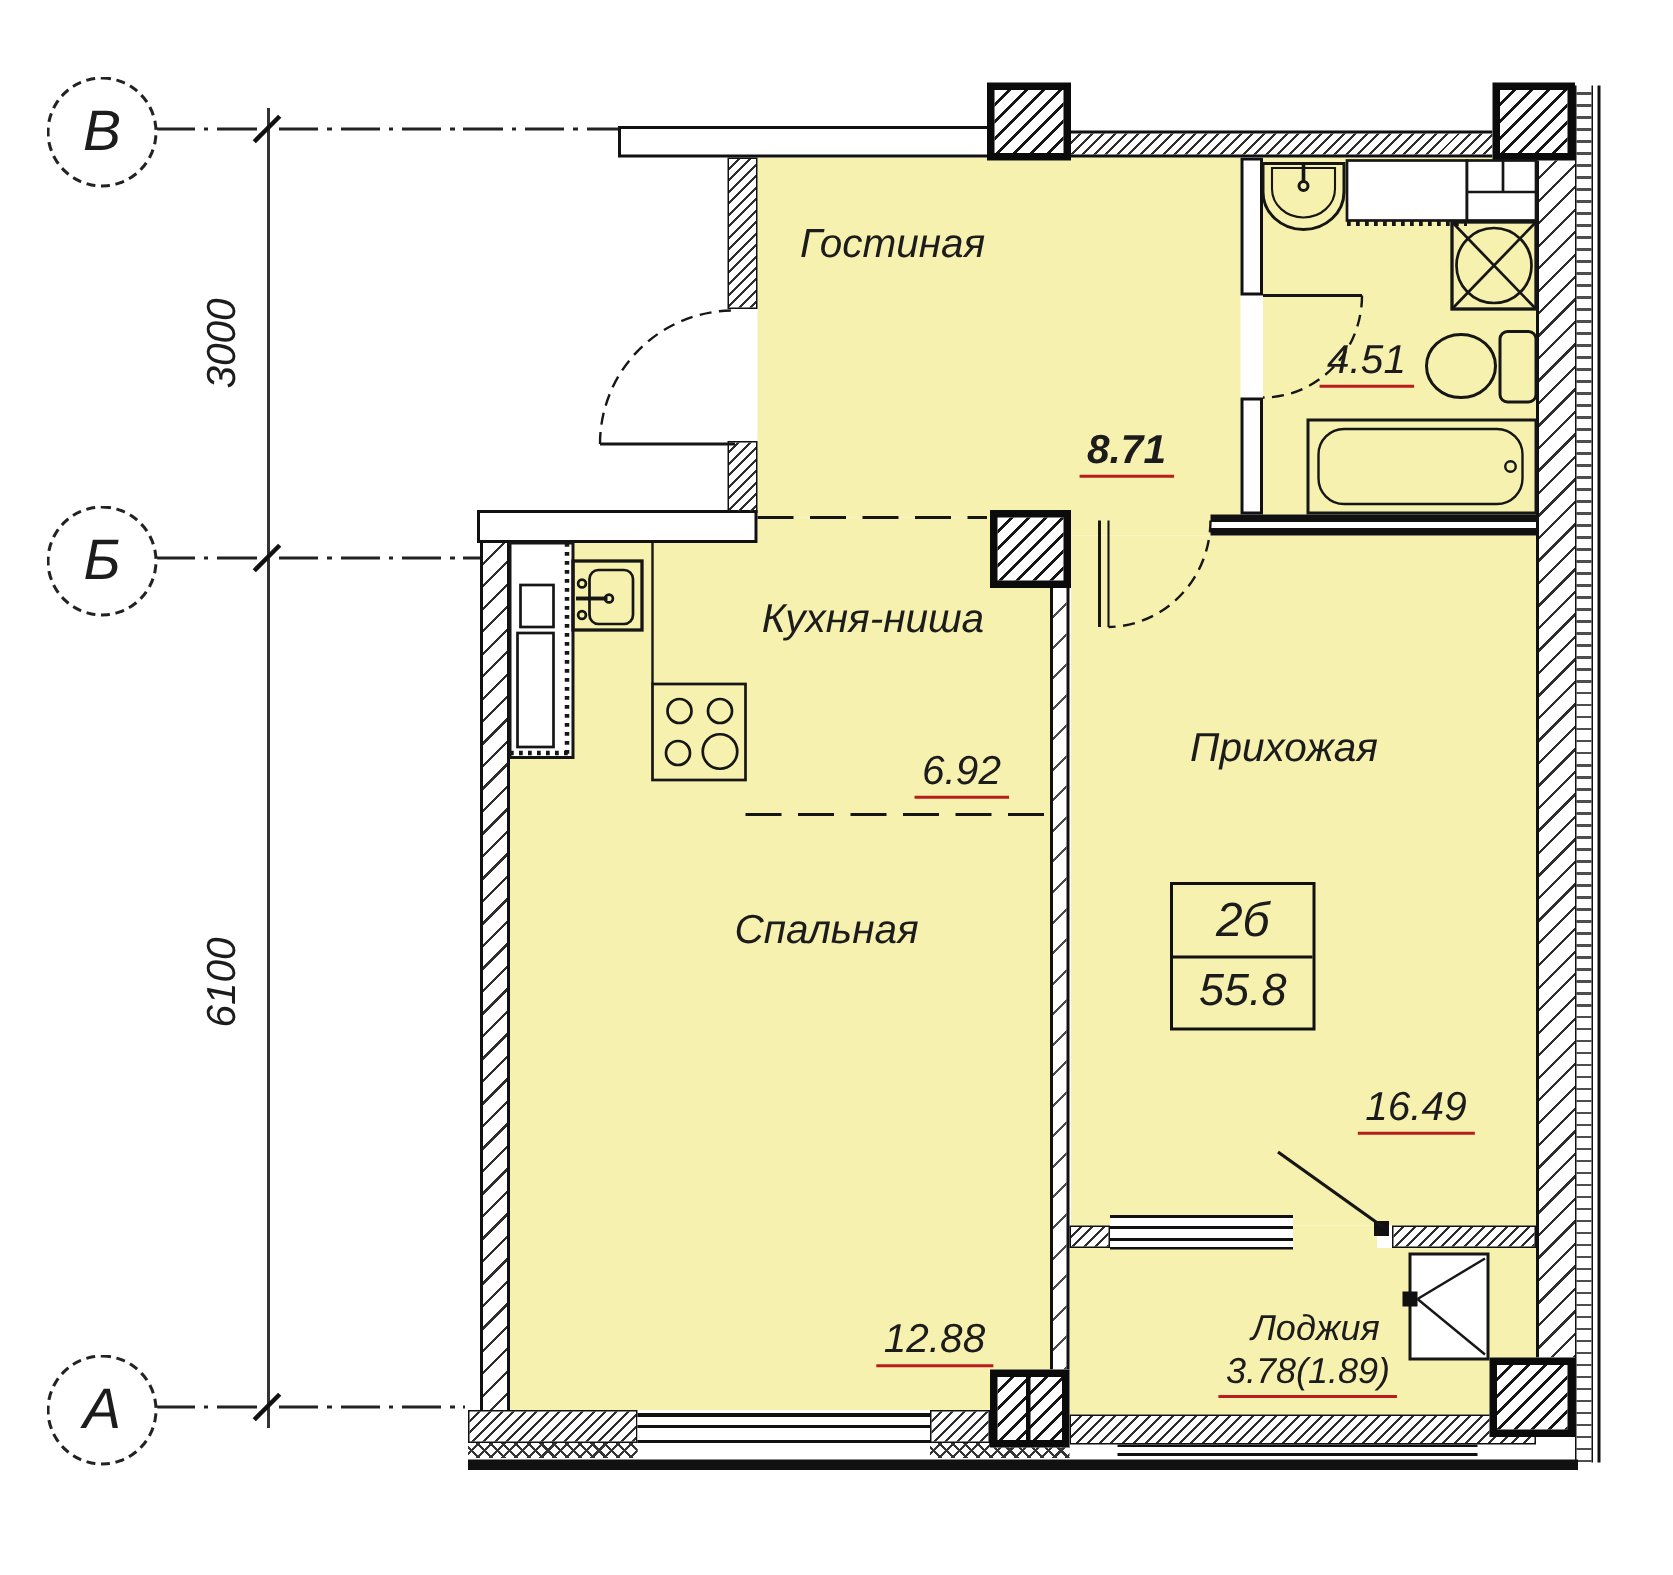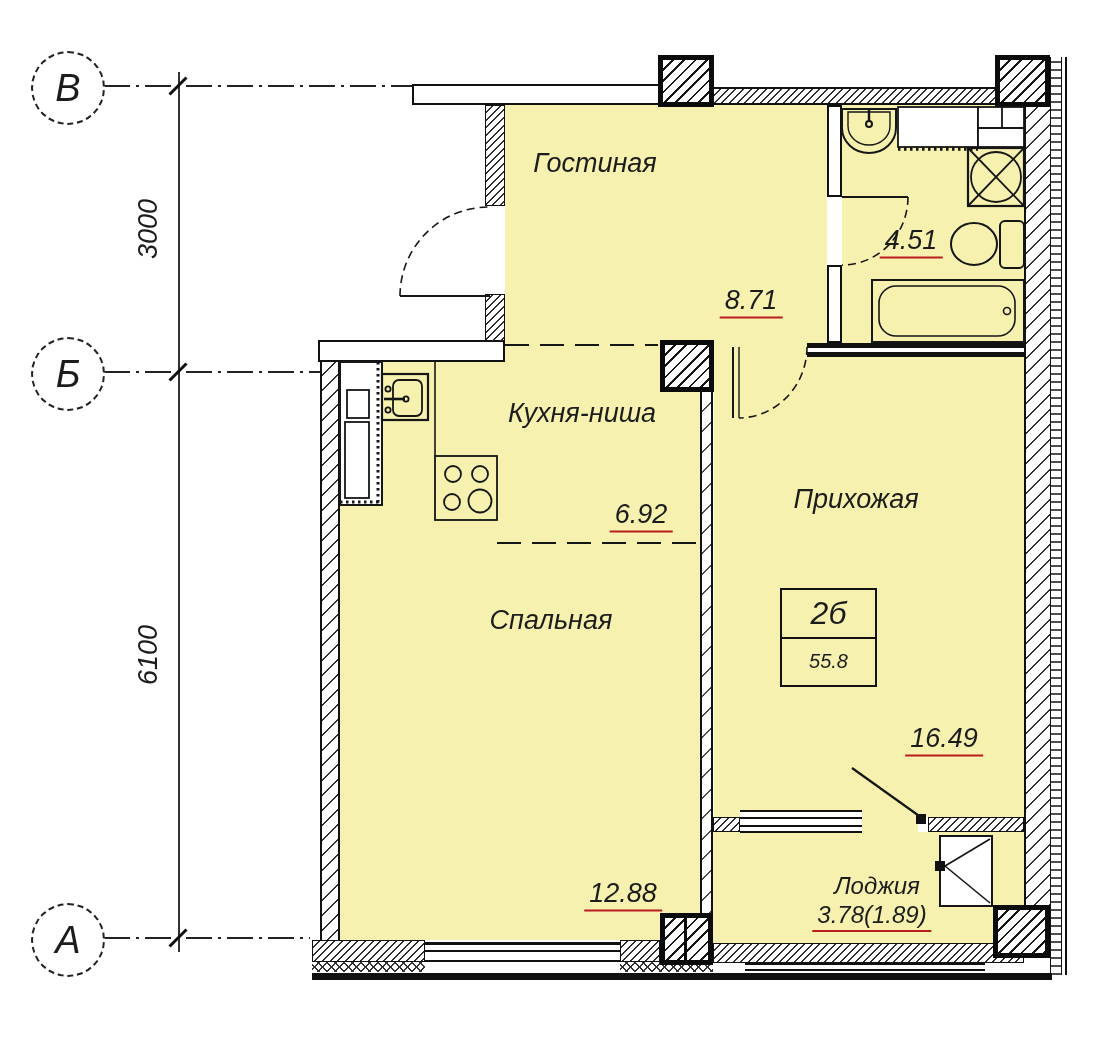--- a/index.html
+++ b/index.html
@@ -21,21 +21,21 @@
        font-size:27px;color:#1c1c1c;z-index:30;}
   .area{border-bottom:2px solid #b91c1c;padding:0 5px 2px;}
   .axc{position:absolute;width:70px;height:70px;border-radius:50%;border:2.5px dashed #222;
        display:flex;align-items:center;justify-content:center;font-style:italic;font-size:38px;z-index:30;background:#fff;}
   .dd{position:absolute;height:2px;background-image:repeating-linear-gradient(90deg,#222 0 26px,rgba(0,0,0,0) 26px 32px,#222 32px 35px,rgba(0,0,0,0) 35px 41px);}
   .tick{position:absolute;width:24px;height:3px;background:#111;transform:translate(-50%,-50%) rotate(-45deg);}
   svg{position:absolute;left:0;top:0;z-index:20;}
   .aptbox{position:absolute;left:780px;top:588px;width:93px;height:95px;border:2.5px solid #111;z-index:30;
           display:flex;flex-direction:column;font-style:italic;text-align:center;}
   .aptbox .cell1{height:47px;border-bottom:2.5px solid #111;font-size:32px;line-height:46px;}
-  .aptbox .cell2{flex:1;font-size:20px;line-height:44px;}
+  .aptbox .cell2{flex:1;font-size:30px;line-height:44px;}
 </style>
 </head>
 <body>
 
 <div id="page">
 
   <div class="axc" style="left:31px;top:51px;">
     <span>В</span>
   </div>
   <div class="axc" style="left:31px;top:337px;">
@@ -192,21 +192,21 @@
       <g stroke-width="2">
         <rect x="940" y="836" width="52" height="70" fill="#fff"></rect>
         <rect x="935" y="861" width="10" height="10" fill="#111" stroke="none"></rect>
         <line x1="945" y1="866" x2="990" y2="839" stroke-width="1.6"></line>
         <line x1="945" y1="866" x2="990" y2="903" stroke-width="1.6"></line>
       </g>
     </g>
   </svg>
 
   <div class="lbl" style="left:595px;top:163px;">Гостиная</div>
-  <div class="lbl" style="left:751px;top:300px;"><span class="area">8.71</span></div>
+  <div class="lbl" style="left:751px;top:300px;font-weight:bold;"><span class="area">8.71</span></div>
   <div class="lbl" style="left:911px;top:240px;"><span class="area">4.51</span></div>
   <div class="lbl" style="left:582px;top:413px;">Кухня-ниша</div>
   <div class="lbl" style="left:641px;top:514px;"><span class="area">6.92</span></div>
   <div class="lbl" style="left:856px;top:499px;">Прихожая</div>
   <div class="lbl" style="left:944px;top:738px;"><span class="area">16.49</span></div>
   <div class="lbl" style="left:551px;top:620px;">Спальная</div>
   <div class="lbl" style="left:623px;top:893px;"><span class="area">12.88</span></div>
   <div class="lbl" style="left:877px;top:886px;font-size:24px;">Лоджия</div>
   <div class="lbl" style="left:872px;top:915px;font-size:24px;"><span class="area">3.78(1.89)</span></div>
 

